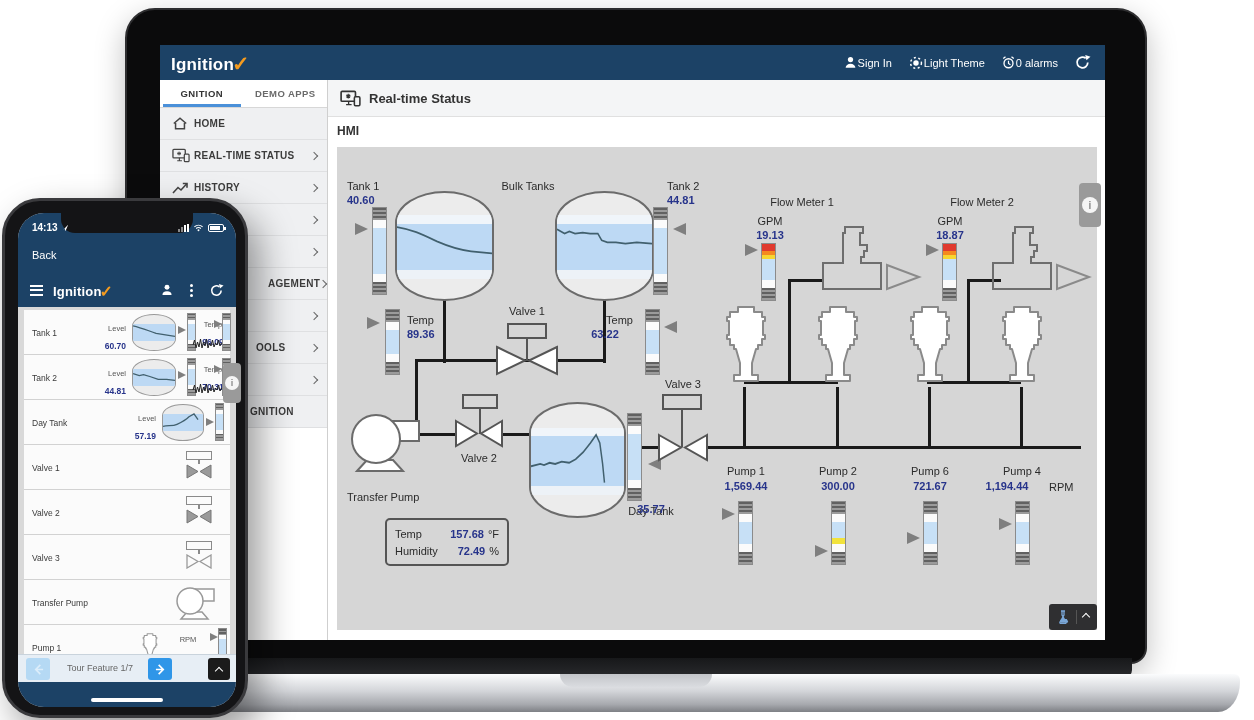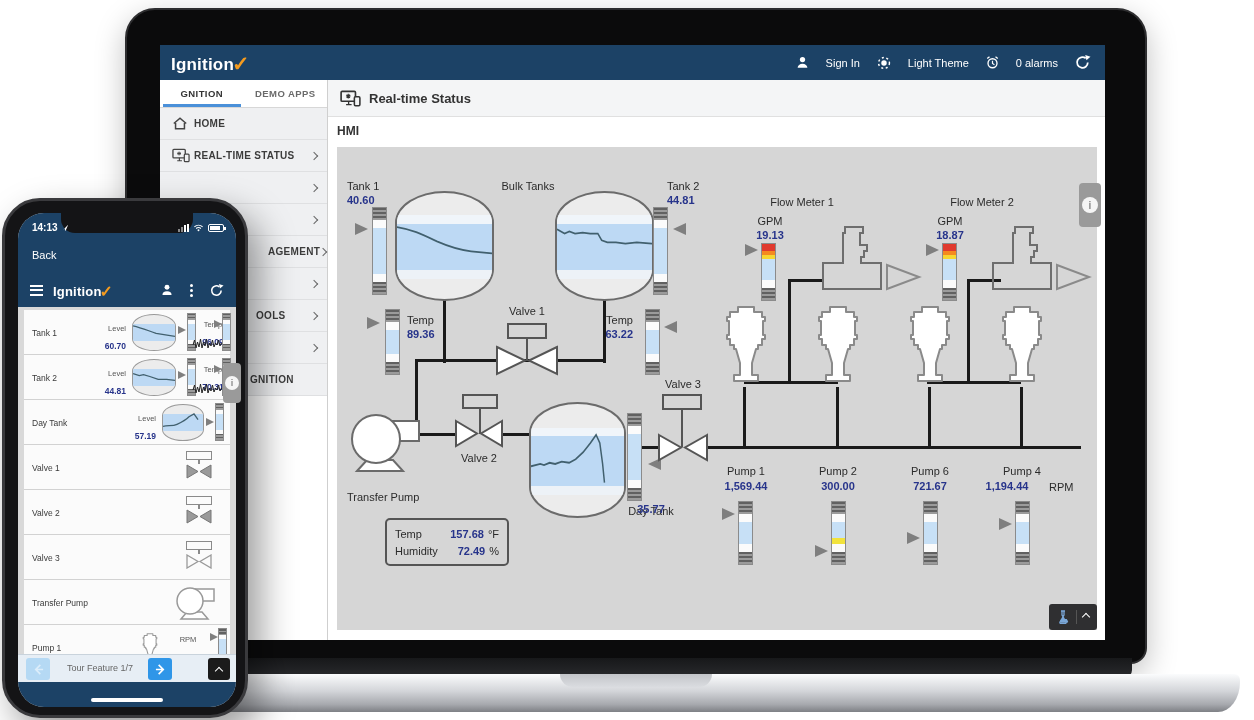--- a/index.html
+++ b/index.html
@@ -11,21 +11,21 @@
   .bezel{left:125px;top:8px;width:1022px;height:656px;background:#0b0b0c;border:2px solid #2e2e30;border-radius:30px 30px 16px 16px;box-shadow:0 10px 30px rgba(0,0,0,.25);}
   .hinge{left:140px;top:658px;width:992px;height:20px;background:linear-gradient(#17181a,#2a2b2e);border-radius:0 0 8px 8px;}
   .base{left:106px;top:674px;width:1134px;height:38px;background:linear-gradient(#fbfcfd,#d3d5d9 45%,#a7a9ae 80%,#7e8085);border-radius:6px 6px 22px 22px / 6px 6px 30px 30px;}
   .basenotch{left:560px;top:674px;width:152px;height:13px;background:linear-gradient(#c3c5c9,#dadce0);border-radius:0 0 14px 14px;}
   .screen{left:160px;top:45px;width:945px;height:595px;background:#ffffff;overflow:hidden;}
 
   
   .navbar{left:0;top:0;width:945px;height:35px;background:#1c4266;display:flex;align-items:center;color:#fff;}
   .logo{font-size:17px;font-weight:bold;color:#fff;letter-spacing:.2px;}
   .logo .chk{color:#f49b1f;font-size:21px;font-weight:bold;position:relative;top:1px;left:-2px;}
-  .nvgrp{display:flex;align-items:center;gap:16px;font-size:11px;color:#fff;}
+  .nvgrp{display:flex;align-items:center;gap:0;font-size:11px;color:#fff;}
 
   
   .sidebar{left:0;top:35px;width:168px;height:560px;background:#ffffff;border-right:1px solid #cfcfcf;}
   .tabs{display:flex;height:28px;border-bottom:1px solid #d7d7d7;background:#fff;}
   .tab{flex:1;display:flex;align-items:center;justify-content:center;font-size:9.5px;font-weight:bold;color:#6a6a6a;letter-spacing:.4px;position:relative;}
   .tab.active{color:#333;}
   .tab.active::after{content:"";position:absolute;left:3px;right:3px;bottom:0;height:3px;background:#4a90d9;}
   .sitem{height:32px;display:flex;align-items:center;padding:0 10px 0 12px;background:#eff0f2;border-bottom:1px solid #dfe0e2;font-size:10px;font-weight:bold;color:#3c3c3c;letter-spacing:.3px;}
   .sitem .ic{width:22px;display:flex;align-items:center;}
   .sitem .grow{flex:1;}
@@ -152,20 +152,30 @@
               <rect x="1" y="1" width="13" height="9" rx="1" fill="none" stroke="#444" stroke-width="1.4"></rect>
               <path d="M5.5,13 h5 M7.8,10 v3" stroke="#444" stroke-width="1.2"></path>
               <path d="M7.5,3.4 v4 M5.5,5.4 h4 M6.1,4 l2.8,2.8 M8.9,4 l-2.8,2.8" stroke="#444" stroke-width="1"></path>
               <rect x="13" y="6" width="5" height="8" rx="1" fill="#eff0f2" stroke="#444" stroke-width="1.3"></rect>
             </svg>
           </span>
         <span>REAL-TIME STATUS</span>
         <span class="chev"></span>
       </div>
       <div class="sitem">
+        <span class="ic">
+            <svg width="17" height="14" viewBox="0 0 17 14">
+              <path d="M1,12 L6,6.5 L9,9 L15,2.5" fill="none" stroke="#444" stroke-width="1.6"></path>
+              <path d="M10.8,2.5 h4.2 v4.2" fill="none" stroke="#444" stroke-width="1.6"></path>
+            </svg>
+          </span>
+        <span>HISTORY</span>
+        <span class="chev"></span>
+      </div>
+      <div class="sitem">
           <span class="grow"></span>
           <span class="chev"></span>
         </div>
       <div class="sitem">
           <span class="grow"></span>
           <span class="chev"></span>
         </div>
       <div class="sitem">
           <span style="margin-left:96px">AGEMENT</span>
           <span class="chev"></span>
@@ -271,21 +281,21 @@
       <div class="abs val" style="left:70px;top:181px">89.36</div>
       <div class="abs vg" style="left:308px;top:162px;height:66px">
           <div class="cap"></div>
           <div class="w"></div>
           <div class="b"></div>
           <div class="w"></div>
           <div class="cap"></div>
         </div>
       <div class="abs ptr l" style="left:327px;top:174px"></div>
       <div class="abs lbl" style="left:240px;top:167px;width:56px;text-align:right">Temp</div>
-      <div class="abs val" style="left:240px;top:181px;width:56px;text-align:right">63.22</div>
+      <div class="abs val" style="left:240px;top:181px;width:56px;text-align:center">63.22</div>
 
       <div class="abs lbl cc" style="left:166px;top:158px;width:48px">Valve 1</div>
       <div class="abs vbox" style="left:170px;top:176px;width:40px;height:16px"></div>
       <div class="abs" style="left:189px;top:192px;width:2px;height:22px;background:#555"></div>
       <svg class="abs" style="left:158px;top:198px" width="64" height="31" viewBox="0 0 64 31">
           <path d="M2,2 L30,15.5 L2,29 Z" fill="#fff" stroke="#555" stroke-width="2"></path>
           <path d="M62,2 L34,15.5 L62,29 Z" fill="#fff" stroke="#555" stroke-width="2"></path>
         </svg>
 
       <svg class="abs" style="left:12px;top:260px" width="72" height="68" viewBox="0 0 72 68">

